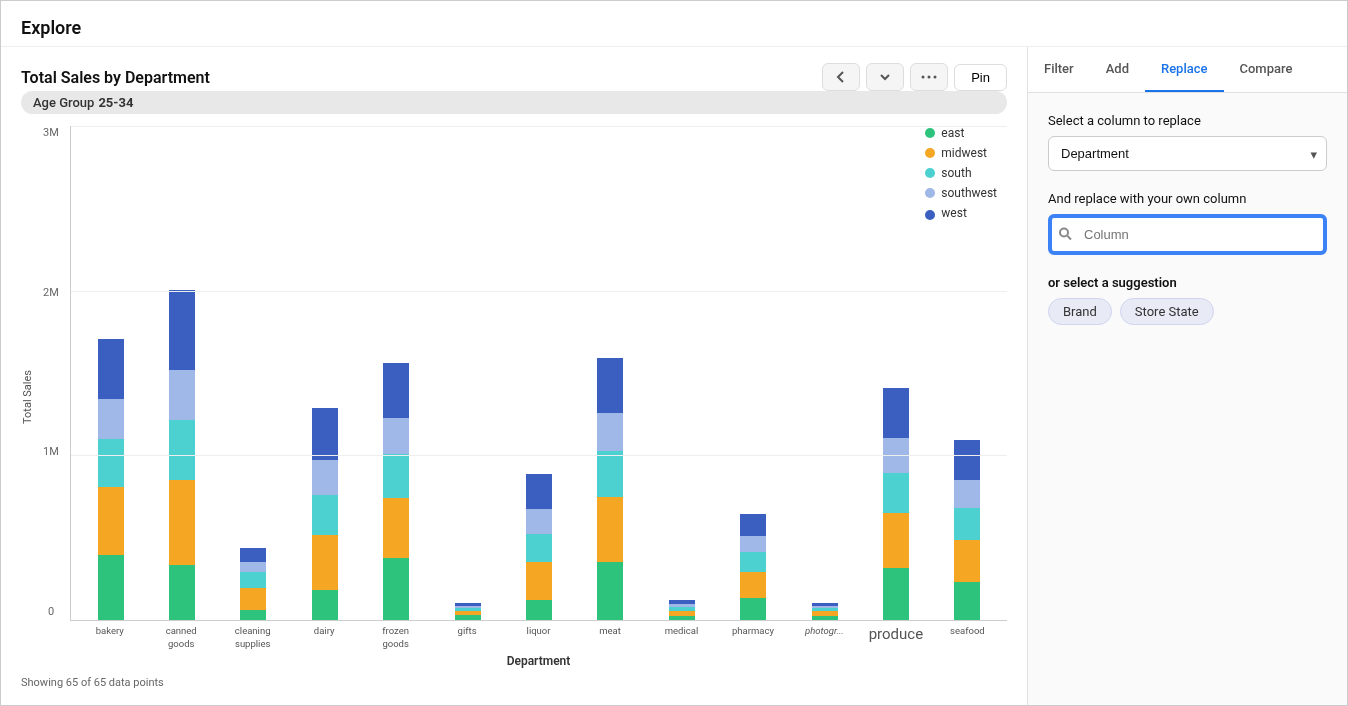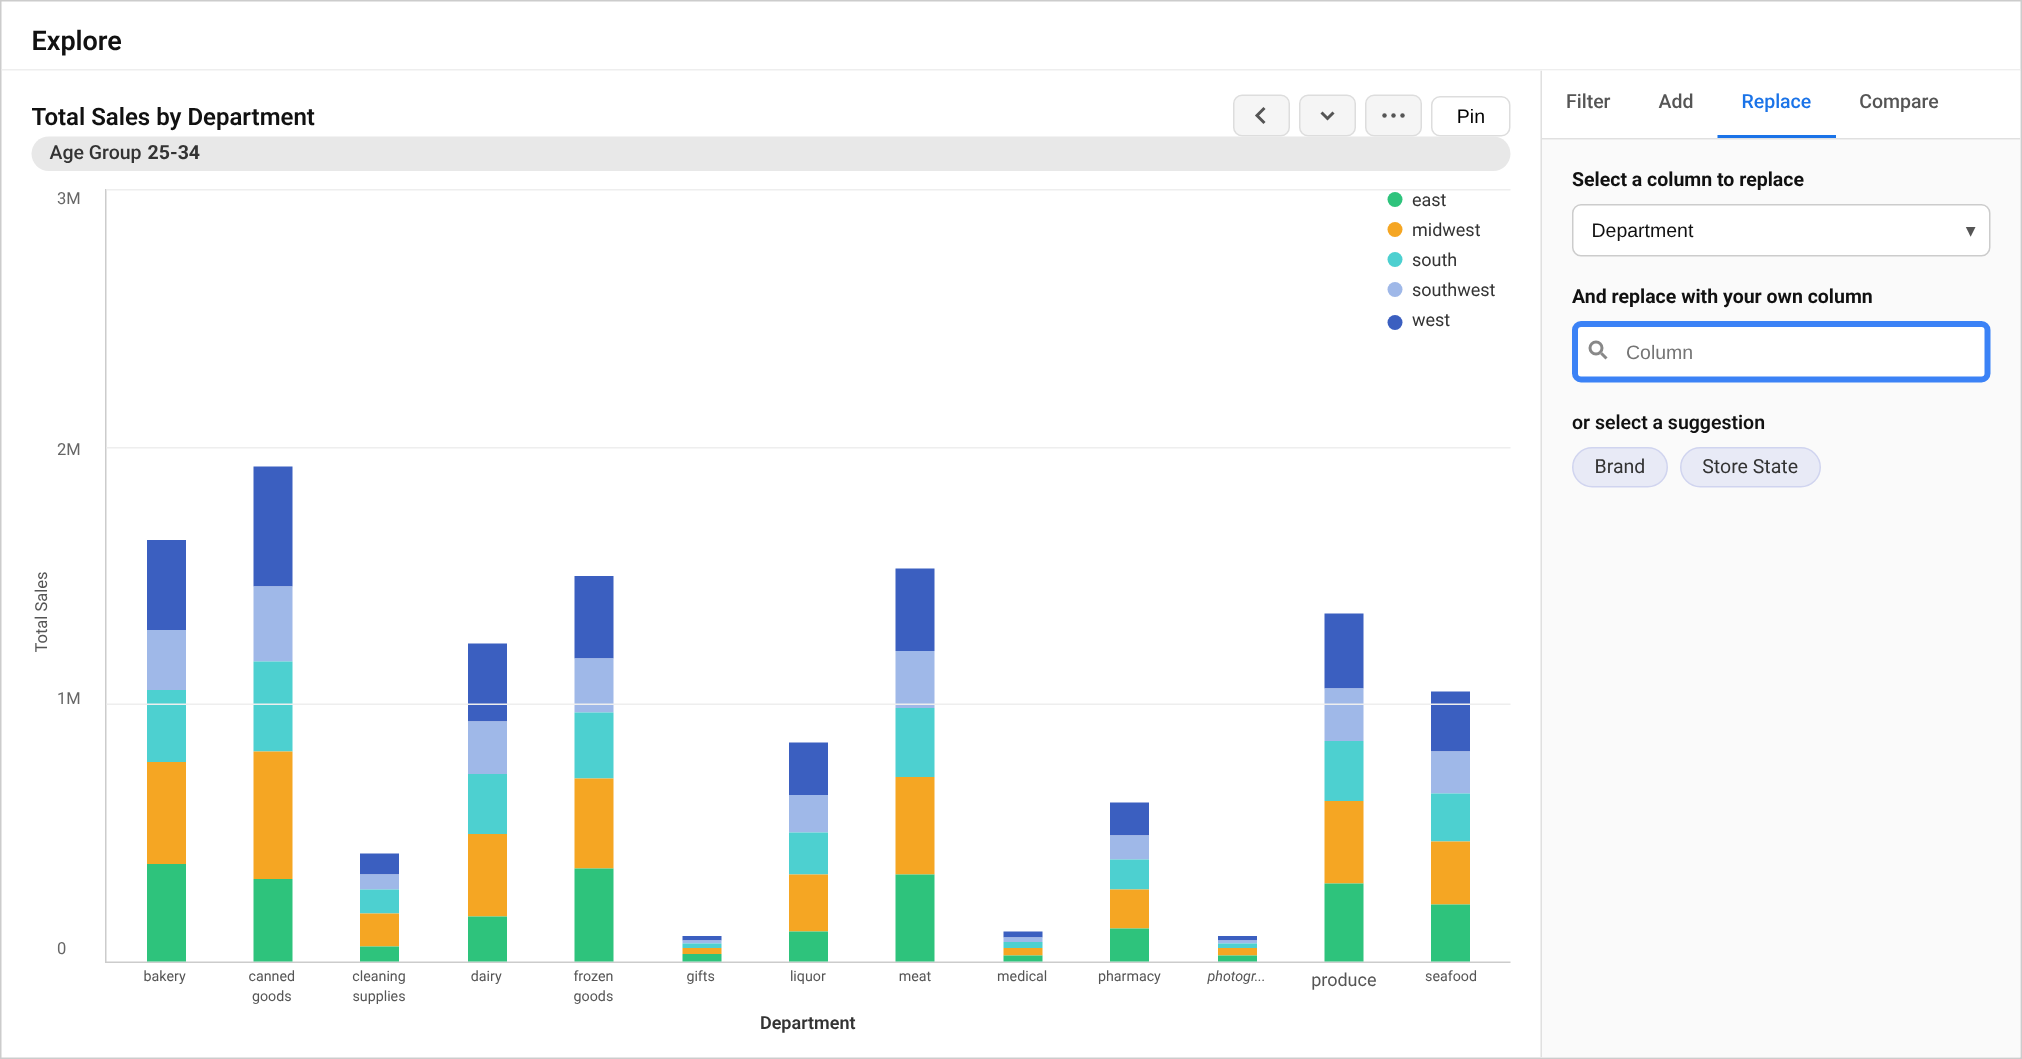--- a/index.html
+++ b/index.html
@@ -19,21 +19,21 @@
     .filter-tag strong { font-weight: 700; margin-left: 4px; }
     .chart-container { flex: 1; display: flex; flex-direction: column; position: relative; }
     .chart-body { flex: 1; display: flex; position: relative; }
     .y-label-text { font-size: 11px; color: #666; }
     .status-bar { font-size: 11px; color: #666; padding-top: 8px; }
     .sidebar { width: 320px; border-left: 1px solid #e0e0e0; display: flex; flex-direction: column; background: #fafafa; }
     .sidebar-tabs { display: flex; border-bottom: 1px solid #e0e0e0; background: #fff; }
     .tab { padding: 14px 16px; font-size: 13px; cursor: pointer; color: #555; font-weight: 500; border-bottom: 2px solid transparent; }
     .tab.active { color: #1a73e8; border-bottom: 2px solid #1a73e8; }
     .sidebar-content { flex: 1; padding: 20px 20px; display: flex; flex-direction: column; gap: 20px; }
-    .sidebar-section label { font-size: 13px; font-weight: 700; color: #111; display: block; margin-bottom: 8px; }
+    .sidebar-section label { font-size: 13px; font-weight: 400; color: #111; display: block; margin-bottom: 8px; }
     .select-wrapper { position: relative; }
     .select-box { width: 100%; padding: 9px 32px 9px 12px; border: 1px solid #ccc; border-radius: 6px; font-size: 13px; background: #fff; appearance: none; cursor: pointer; color: #111; }
     .select-arrow { position: absolute; right: 10px; top: 50%; transform: translateY(-50%); pointer-events: none; color: #555; }
     .search-wrapper { position: relative; }
     .search-input { width: 100%; padding: 9px 12px 9px 32px; border: 4px solid #3b82f6; border-radius: 6px; font-size: 13px; background: #fff; color: #333; }
     .search-icon { position: absolute; left: 10px; top: 50%; transform: translateY(-50%); color: #888; }
     .suggestion-label { font-size: 13px; font-weight: 600; color: #111; margin-bottom: 8px; }
     .suggestion-chips { display: flex; gap: 8px; flex-wrap: wrap; }
     .chip { background: #e8eaf6; border-radius: 20px; padding: 5px 14px; font-size: 13px; cursor: pointer; color: #333; border: 1px solid #d0d4ef; }
     .sidebar-footer { padding: 16px 20px; border-top: 1px solid #e0e0e0; display: flex; justify-content: flex-end; background: #fff; }
@@ -80,21 +80,21 @@
           <strong>25-34</strong>
       </div>
 
       <div class="chart-container">
         <div class="chart-body">
 
           <div style="display:flex;align-items:stretch;">
             <div style="position:relative;display:flex;align-items:center;">
               <div style="writing-mode:vertical-rl;transform:rotate(180deg);font-size:11px;color:#555;white-space:nowrap;margin-right:4px;">Total Sales</div>
             </div>
-            <div style="display:flex;flex-direction:column;align-items:flex-start;justify-content:space-between;padding-bottom:50px;padding-right:6px;width:32px;gap:21px;">
+            <div style="display:flex;flex-direction:column;align-items:center;justify-content:space-between;padding-bottom:50px;padding-right:6px;width:32px;gap:21px;">
               <span class="y-label-text">3M</span>
               <span class="y-label-text">2M</span>
               <span class="y-label-text">1M</span>
               <span class="y-label-text">0</span>
             </div>
           </div>
 
           <div style="flex:1;display:flex;flex-direction:column;position:relative;">
             <div id="bars-wrapper" style="flex: 1 1 0%; border-left: 1px solid rgb(204, 204, 204); border-bottom: 1px solid rgb(204, 204, 204); display: flex; align-items: flex-end; padding: 0px 4px; position: relative; overflow: visible; height: 350px;">
 
@@ -229,21 +229,21 @@
 supplies</div>
                 <div style="flex: 1 1 0%; text-align: center; font-size: 9.5px; color: rgb(85, 85, 85); line-height: 1.3; white-space: pre-line;">dairy</div>
                 <div style="flex: 1 1 0%; text-align: center; font-size: 9.5px; color: rgb(85, 85, 85); line-height: 1.3; white-space: pre-line;">frozen
 goods</div>
                 <div style="flex: 1 1 0%; text-align: center; font-size: 9.5px; color: rgb(85, 85, 85); line-height: 1.3; white-space: pre-line;">gifts</div>
                 <div style="flex: 1 1 0%; text-align: center; font-size: 9.5px; color: rgb(85, 85, 85); line-height: 1.3; white-space: pre-line;">liquor</div>
                 <div style="flex: 1 1 0%; text-align: center; font-size: 9.5px; color: rgb(85, 85, 85); line-height: 1.3; white-space: pre-line;">meat</div>
                 <div style="flex: 1 1 0%; text-align: center; font-size: 9.5px; color: rgb(85, 85, 85); line-height: 1.3; white-space: pre-line;">medical</div>
                 <div style="flex: 1 1 0%; text-align: center; font-size: 9.5px; color: rgb(85, 85, 85); line-height: 1.3; white-space: pre-line;">pharmacy</div>
                 <div style="flex: 1 1 0%; text-align: center; font-size: 9.5px; color: rgb(85, 85, 85); line-height: 1.3; white-space: pre-line; font-style: italic;">photogr...</div>
-                <div style="flex: 1 1 0%; text-align: center; font-size: 12px; color: rgb(85, 85, 85); line-height: 1.3; white-space: pre-line;">produce</div>
+                <div style="flex: 1 1 0%; text-align: center; font-size: 15px; color: rgb(85, 85, 85); line-height: 1.3; white-space: pre-line;">produce</div>
                 <div style="flex: 1 1 0%; text-align: center; font-size: 9.5px; color: rgb(85, 85, 85); line-height: 1.3; white-space: pre-line;">seafood</div>
               </div>
             <div style="text-align:center;font-size:12px;font-weight:600;color:#333;margin-top:4px;">Department</div>
 
             <div id="legend" style="position:absolute;right:10px;top:0;display:flex;flex-direction:column;gap:6px;">
                 <div style="display: flex; align-items: center; gap: 6px; font-size: 12px;">
                   <div style="width: 10px; height: 10px; border-radius: 50%; background: rgb(46, 195, 124); flex-shrink: 0;"></div>
                   <span>east</span>
                 </div>
                 <div style="display: flex; align-items: center; gap: 6px; font-size: 12px;">
@@ -259,20 +259,21 @@
                   <span>southwest</span>
                 </div>
                 <div style="display: flex; align-items: flex-end; gap: 6px; font-size: 12px;">
                   <div style="width: 10px; height: 10px; border-radius: 50%; background: rgb(59, 95, 192); flex-shrink: 0;"></div>
                   <span>west</span>
                 </div>
               </div>
           </div>
         </div>
 
+        <div class="status-bar">Showing 65 of 65 data points</div>
       </div>
     </div>
 
     <div class="sidebar">
       <div class="sidebar-tabs">
         <div class="tab">Filter</div>
         <div class="tab">Add</div>
         <div class="tab active">Replace</div>
         <div class="tab">Compare</div>
       </div>

